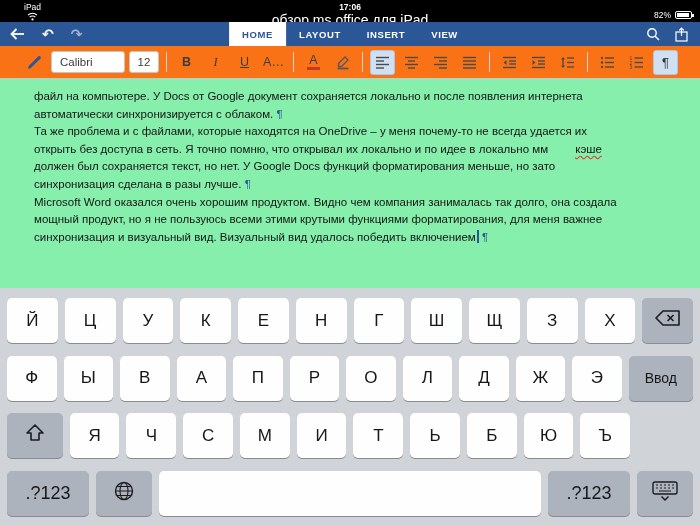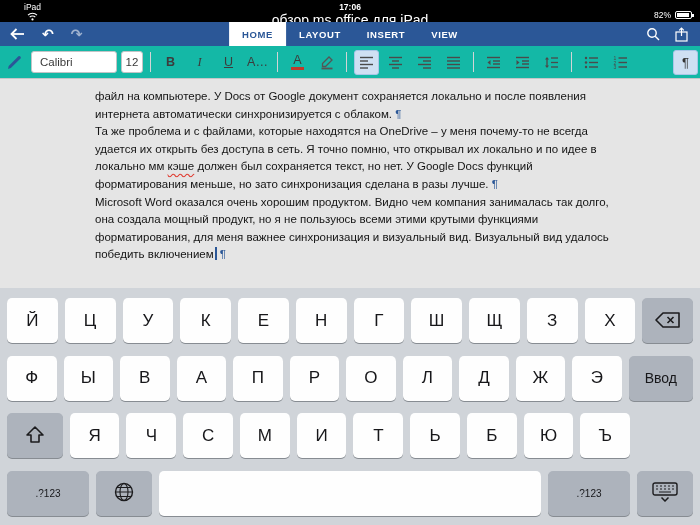--- a/index.html
+++ b/index.html
@@ -22,48 +22,48 @@
   .ribbon-left { position:absolute; left:0; top:0; height:100%; display:flex; align-items:center; padding-left:10px; gap:17px; }
   .ribbon-right { position:absolute; right:0; top:0; height:100%; display:flex; align-items:center; padding-right:12px; gap:15px; }
   .ribbon-tabs { position:absolute; left:50%; transform:translateX(-50%); top:0; height:100%; display:flex; }
   .tab { height:100%; display:flex; align-items:center; padding:0 13px; font-size:9.5px; font-weight:bold; letter-spacing:.6px; color:#fff; cursor:default; }
   .tab.active { background:#fff; color:#2b5797; }
   .icon-btn { color:#fff; display:flex; align-items:center; line-height:1; }
   .undo,.redo { font-size:14px; font-weight:bold; }
   .redo { opacity:.55; }
 
   
-  .fmt-toolbar { height:33px; background:#14b8a6; border-bottom:1px solid #c4c6c8; display:flex; align-items:center; padding:0 2px; gap:4px; flex:0 0 auto; }
+  .fmt-toolbar { height:33px; background:#f97316; border-bottom:1px solid #c4c6c8; display:flex; align-items:center; padding:0 22px; gap:4px; flex:0 0 auto; }
   .combo { height:22px; background:#fff; border:1px solid #c2c4c6; border-radius:3px; display:flex; align-items:center; font-size:11.5px; color:#3a3a3a; padding:0 8px; }
   .combo.font-name { width:86px; }
-  .combo.font-size { width:22px; justify-content:center; }
+  .combo.font-size { width:30px; justify-content:center; }
   .tb-sep { width:1px; height:20px; background:#d3d4d6; margin:0 3px; flex:0 0 auto; }
   .tb-btn { min-width:25px; height:25px; border-radius:3px; display:flex; align-items:center; justify-content:center; font-size:12.5px; color:#3c3c3c; flex:0 0 auto; }
   .tb-btn.selected { background:#cfe0f3; border:1px solid #a9c7e8; }
   .b-label { font-weight:bold; }
   .i-label { font-style:italic; font-family:"Liberation Serif",serif; }
   .u-label { text-decoration:underline; }
   .fc-stack { display:flex; flex-direction:column; align-items:center; line-height:1; }
   .redbar { width:13px; height:3px; margin-top:1px; background:#c0392b; }
   .pilcrow-btn { font-size:13px; color:#333; }
 
   
-  .document { flex:1 1 auto; background:#e5e5e5; padding:9px 80px 0 95px; overflow:hidden;
+  .document { flex:1 1 auto; background:#86efac; padding:9px 80px 0 34px; overflow:hidden;
               font-size:11.5px; line-height:17.6px; color:#141414; cursor:text; }
   .para { margin:0; }
-  .misspell { text-decoration-line:underline; text-decoration-style:wavy; text-decoration-color:#e03c31; text-underline-offset:2px; }
+  .misspell { text-decoration-line:underline; text-decoration-style:wavy; text-decoration-color:#e03c31; text-underline-offset:2px;margin-left:24px; }
   .pmark { color:#2b5797; }
   .caret { display:inline-block; width:2px; height:13px; background:#2b5797; vertical-align:-2px; margin-left:1px; }
 
   
   .keyboard { flex:0 0 237px; background:#d0d4d9; padding:10px 7px 9px; display:flex; flex-direction:column; justify-content:space-between; }
   .kb-row { display:flex; gap:7px; flex:0 0 45px; }
   .key { flex:1 1 0; background:#fefefe; border-radius:5px; box-shadow:0 1px 0 #878c92;
          display:flex; align-items:center; justify-content:center; font-size:17px; color:#17171a; cursor:default; }
-  .key.special { background:#adb3bc; font-size:10px; }
+  .key.special { background:#adb3bc; font-size:18px; }
   .key.spacer-key { background:transparent; box-shadow:none; }
 </style>
 </head>
 <body>
 
 <div class="screen">
 
   <div class="status-bar">
     <div class="sb-left">
       <span>iPad</span>

